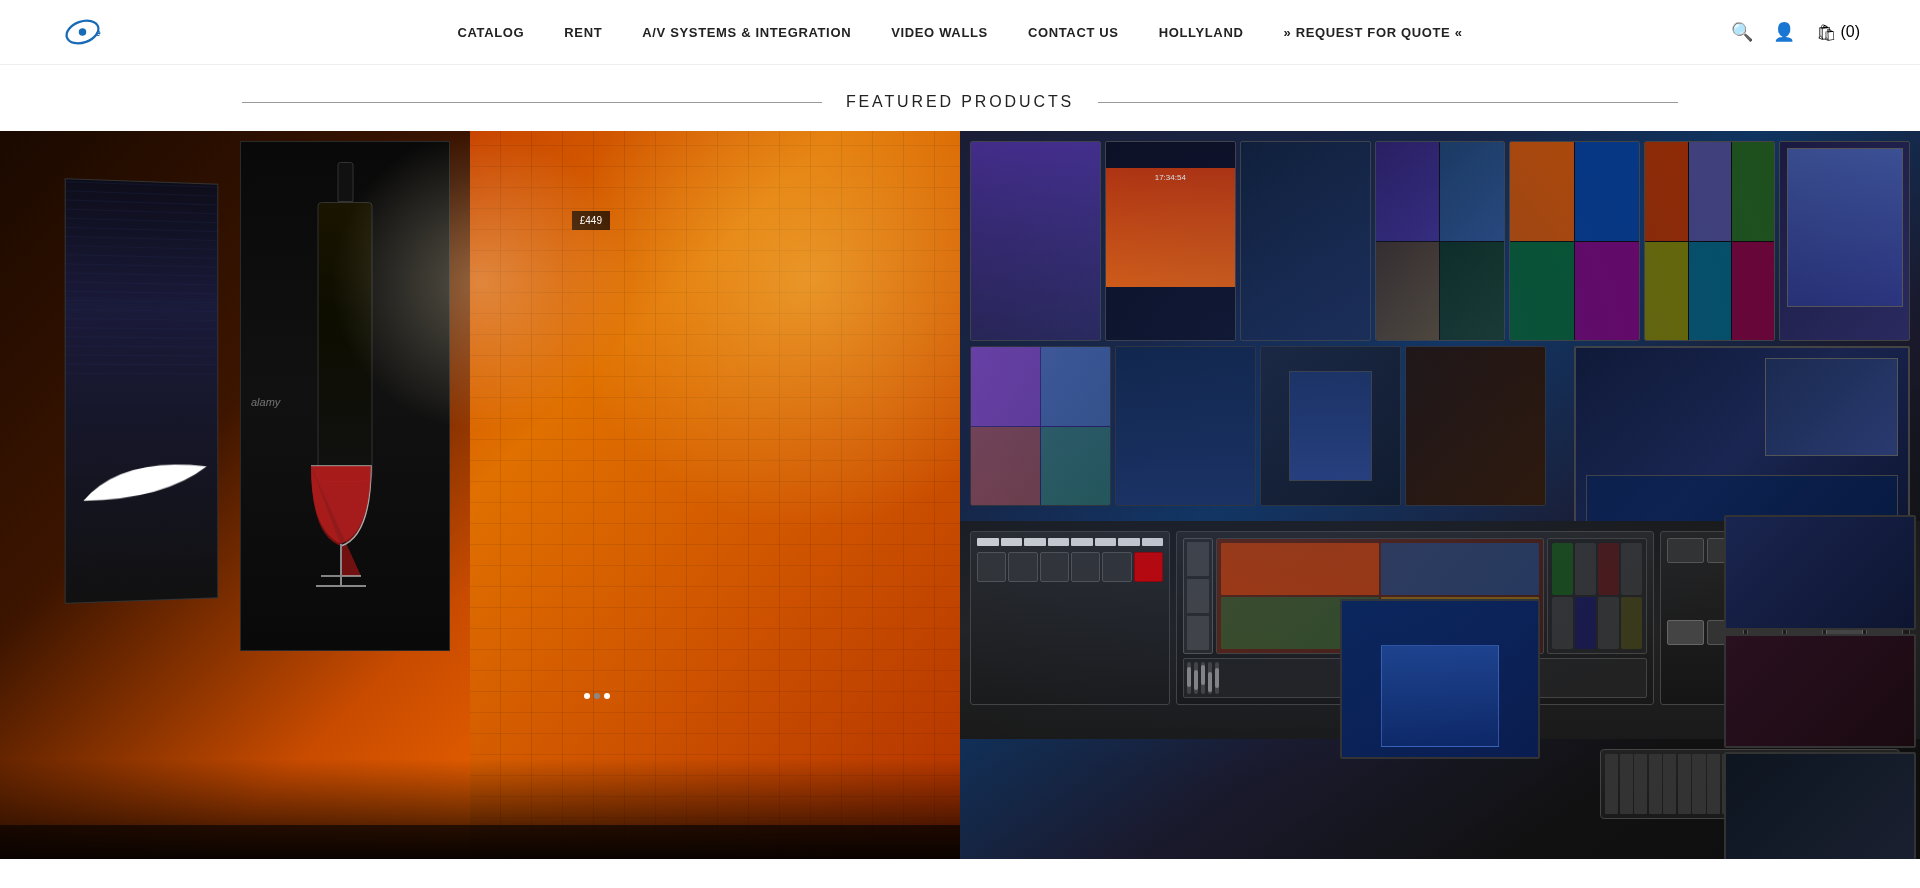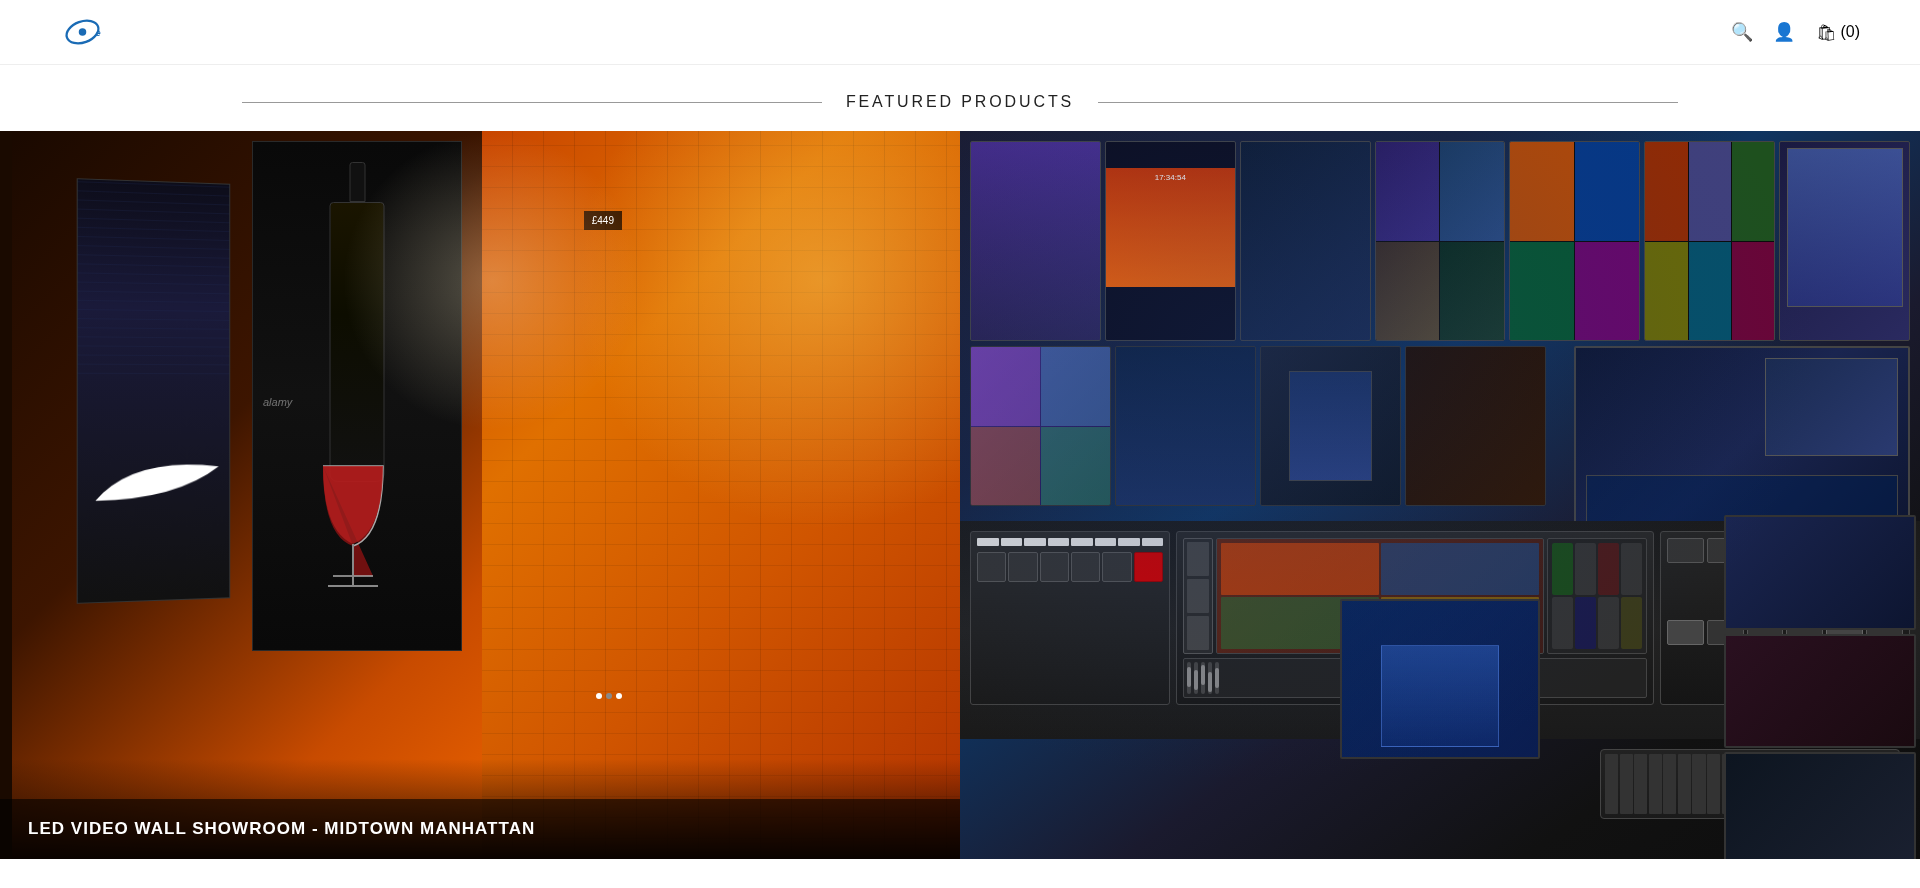--- a/index.html
+++ b/index.html
@@ -129,21 +129,21 @@
     .card-right {
       background: #111;
     }
 
     
     .nyc-scene {
       width: 100%;
       height: 100%;
       position: absolute;
       top: 0;
-      left: 12px;
+      left: 0;
       background: linear-gradient(135deg, #1a0900 0%, #3d1500 30%, #c84b00 55%, #e86000 70%, #c05000 85%, #2a1000 100%);
     }
 
     
     .broadcast-scene {
       width: 100%;
       height: 100%;
       position: absolute;
       top: 0;
       left: 0;
@@ -203,20 +203,29 @@
 <header>
   <div class="logo-area">
     <svg class="logo-svg" viewBox="0 0 80 50" xmlns="http://www.w3.org/2000/svg">
 
       <ellipse cx="30" cy="25" rx="22" ry="14" fill="none" stroke="#1a6bb5" stroke-width="3" transform="rotate(-20 30 25)"></ellipse>
       <circle cx="30" cy="25" r="5" fill="#1a6bb5"></circle>
       <text x="48" y="30" font-size="11" fill="#1a6bb5" font-style="italic" font-weight="bold">e</text>
     </svg>
   </div>
 
+  <nav>
+    <a href="#">CATALOG</a>
+    <a href="#">RENT</a>
+    <a href="#">A/V SYSTEMS &amp; INTEGRATION</a>
+    <a href="#">VIDEO WALLS</a>
+    <a href="#">CONTACT US</a>
+    <a href="#">HOLLYLAND</a>
+    <a href="#">» REQUEST FOR QUOTE «</a>
+  </nav>
 
   <div class="header-icons">
     <span class="header-icon">🔍</span>
     <span class="header-icon">👤</span>
     <span class="cart-icon-area">
       <span>🛍</span>
       <span>(0)</span>
     </span>
   </div>
 </header>
@@ -280,21 +289,20 @@
       <div style="position:absolute;bottom:160px;right:350px;display:flex;gap:4px;">
         <div style="width:6px;height:6px;background:#fff;border-radius:50%;"></div>
         <div style="width:6px;height:6px;background:#888;border-radius:50%;"></div>
         <div style="width:6px;height:6px;background:#fff;border-radius:50%;"></div>
       </div>
 
       <div style="position:absolute;bottom:0;left:0;right:0;height:100px;background:linear-gradient(0deg,#1a0800 0%,rgba(26,8,0,0) 100%);"></div>
     </div>
 
     <div class="nyc-text-overlay">
-      <div class="nyc-sub">LED VIDEO WALL SHOWROOM - MIDTOWN MANHATTAN</div>
     </div>
   </div>
 
   <div class="product-card card-right">
 
     <div class="broadcast-scene">
 
       <div style="position:absolute;top:10px;left:10px;right:10px;height:200px;display:grid;grid-template-columns:repeat(7,1fr);gap:4px;">
         <div style="background:linear-gradient(135deg,#1a2030,#2a3050);border:1px solid #444;border-radius:2px;overflow:hidden;">
           <div style="width:100%;height:100%;background:linear-gradient(180deg,rgba(100,50,200,0.6),rgba(50,20,100,0.4));"></div>

